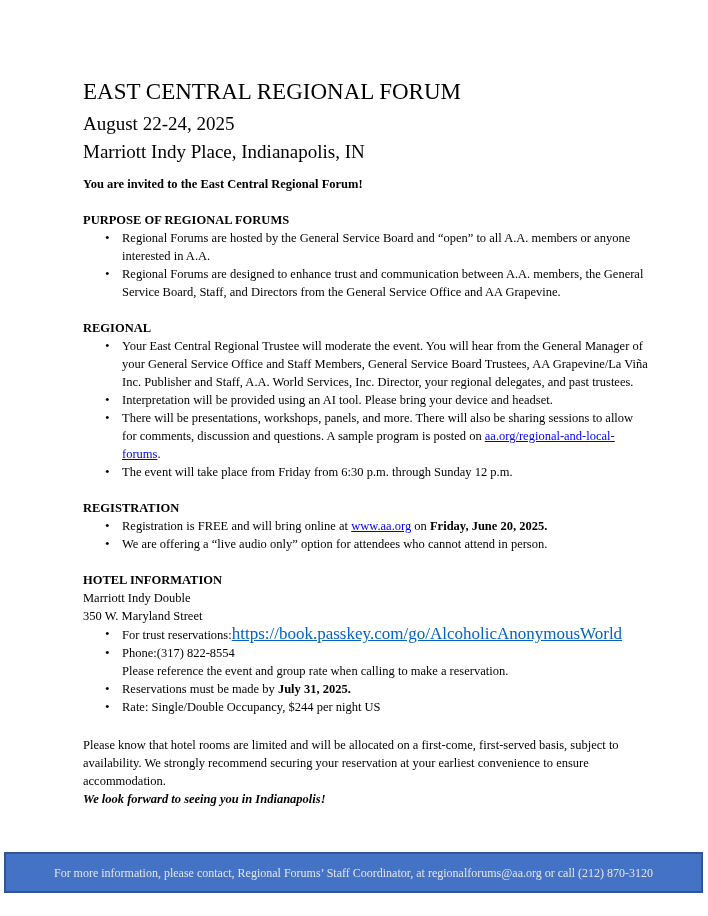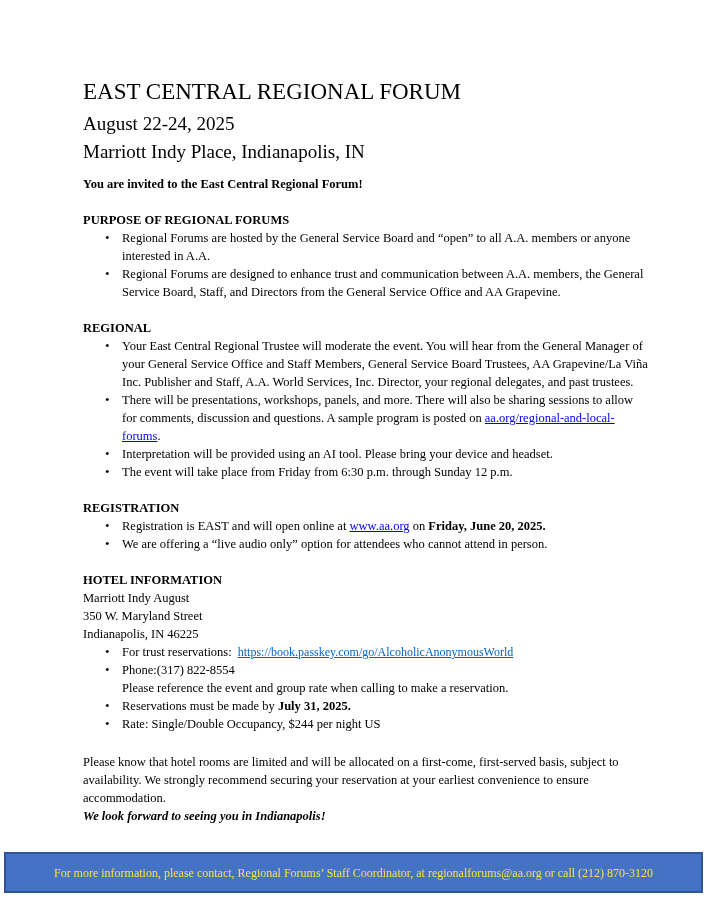--- a/index.html
+++ b/index.html
@@ -29,35 +29,35 @@
   ul.bullets li { position:relative; padding-left:17px; }
   ul.bullets li::before {
     content:"\2022";
     position:absolute; left:0; top:0;
     font-size:13px;
   }
 
   .run-bold { font-weight:bold; }
   .run-link  { color:#0000EE; text-decoration:underline; cursor:pointer; }
   .run-link2 { color:#0563C1; text-decoration:underline; cursor:pointer;
-               font-size:12px; margin-left:6px; }
+               font-size:17px; }
 
   .hotel-addr .addr { margin:0; }
 
   .closing { margin:20px 0 0 0; max-width:600px; }
   .closing-emph { margin:0; font-weight:bold; font-style:italic; }
 
   .footer-bar {
     position:absolute; left:4px; right:5px; top:852px; height:37px;
     background:#4472C4;
     border:2px solid #2F5597;
     display:flex; align-items:center; justify-content:center;
   }
   .footer-bar .footer-text {
-    color:#fde047; font-size:12px; line-height:14px; text-align:center;
+    color:#e5e5e5; font-size:12px; line-height:14px; text-align:center;
   }
 </style>
 </head>
 <body>
 
 <div class="page">
   <div class="content">
 
     <h1 class="title">EAST CENTRAL REGIONAL FORUM</h1>
     <div class="subtitle">August 22-24, 2025</div>
@@ -70,39 +70,38 @@
       <ul class="bullets">
         <li><span>Regional Forums are hosted by the General Service Board and “open” to all A.A. members or anyone interested in A.A.</span></li>
         <li><span>Regional Forums are designed to enhance trust and communication between A.A. members, the General Service Board, Staff, and Directors from the General Service Office and AA Grapevine.</span></li>
       </ul>
     </div>
 
     <div class="section">
       <div class="sec-heading">REGIONAL</div>
       <ul class="bullets">
         <li><span>Your East Central Regional Trustee will moderate the event. You will hear from the General Manager of your General Service Office and Staff Members, General Service Board Trustees, AA Grapevine/La Viña Inc. Publisher and Staff, A.A. World Services, Inc. Director, your regional delegates, and past trustees.</span></li>
+        <li><span>Interpretation will be provided using an AI tool. Please bring your device and headset.</span></li>
         <li><span>There will be presentations, workshops, panels, and more. There will also be sharing sessions to allow for comments, discussion and questions. A sample program is posted on </span><a class="run-link">aa.org/regional-and-local-forums</a><span>.</span></li>
-        <li><span>Interpretation will be provided using an AI tool. Please bring your device and headset.</span></li>
         <li><span>The event will take place from Friday from 6:30 p.m. through Sunday 12 p.m.</span></li>
       </ul>
     </div>
 
     <div class="section">
       <div class="sec-heading">REGISTRATION</div>
       <ul class="bullets">
-        <li><span>Registration is EAST and will open online at </span><a class="run-link">www.aa.org</a><span> on </span><span class="run-bold">Friday, June 20, 2025.</span></li>
+        <li><span>Registration is FREE and will bring online at </span><a class="run-link">www.aa.org</a><span> on </span><span class="run-bold">Friday, June 20, 2025.</span></li>
         <li><span>We are offering a “live audio only” option for attendees who cannot attend in person.</span></li>
       </ul>
     </div>
 
     <div class="section hotel-addr">
       <div class="sec-heading">HOTEL INFORMATION</div>
-      <div class="addr">Marriott Indy August</div>
+      <div class="addr">Marriott Indy Double</div>
       <div class="addr">350 W. Maryland Street</div>
-      <div class="addr">Indianapolis, IN 46225</div>
       <ul class="bullets">
         <li><span>For trust reservations:</span><a class="run-link2">https://book.passkey.com/go/AlcoholicAnonymousWorld</a></li>
         <li><span>Phone:(317) 822-8554</span><br><span>Please reference the event and group rate when calling to make a reservation.</span></li>
         <li><span>Reservations must be made by </span><span class="run-bold">July 31, 2025.</span></li>
         <li><span>Rate: Single/Double Occupancy, $244 per night US</span></li>
       </ul>
     </div>
 
     <p class="closing">Please know that hotel rooms are limited and will be allocated on a first-come, first-served basis, subject to availability. We strongly recommend securing your reservation at your earliest convenience to ensure accommodation.</p>
     <p class="closing-emph">We look forward to seeing you in Indianapolis!</p>

